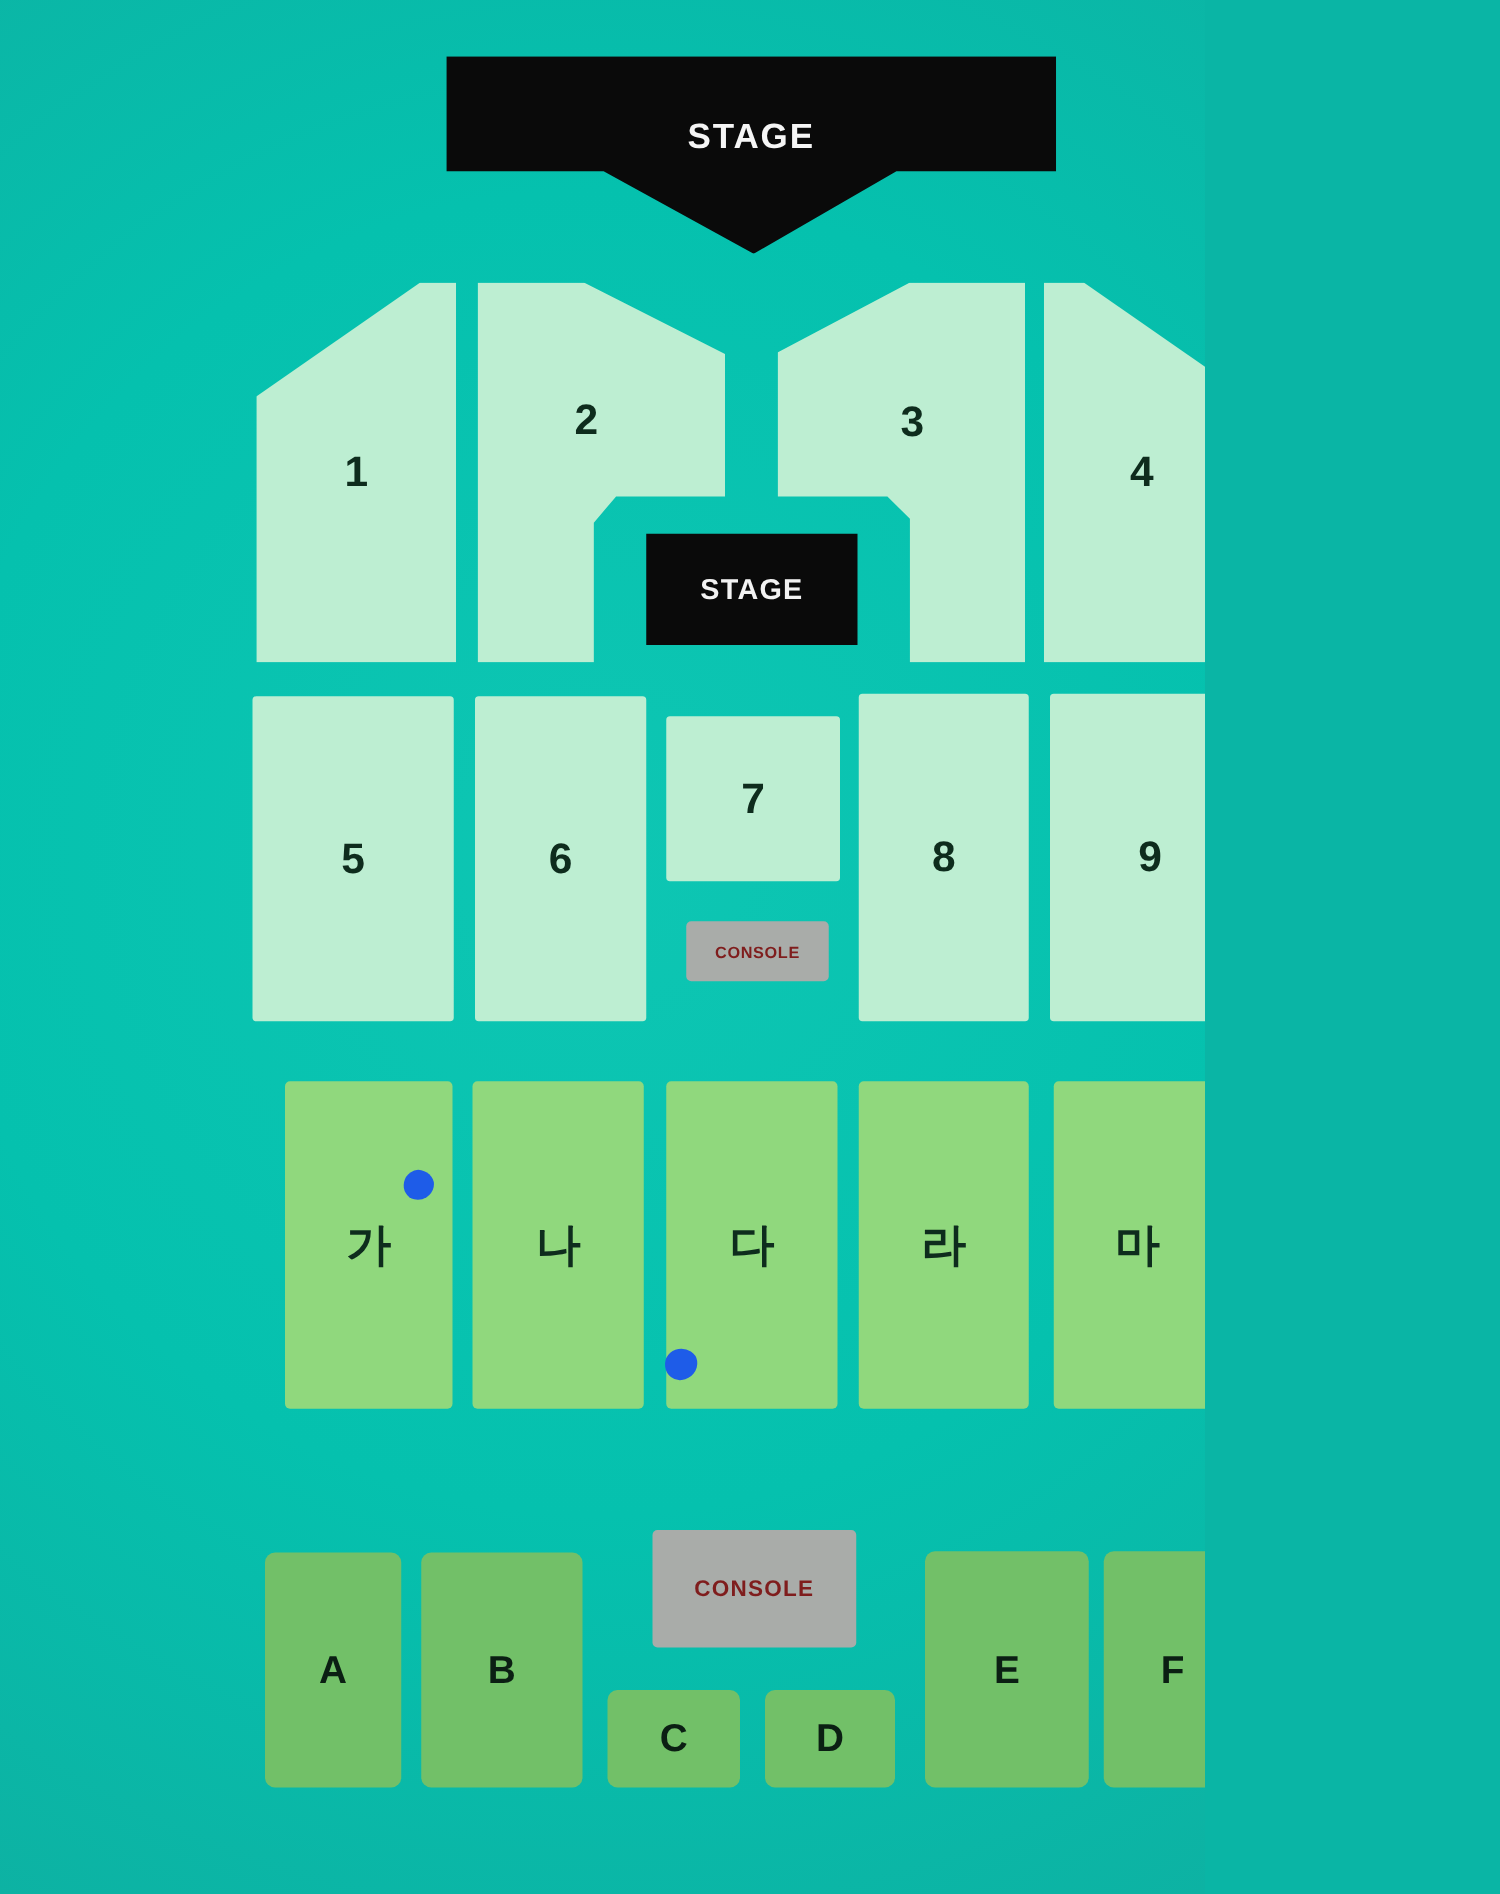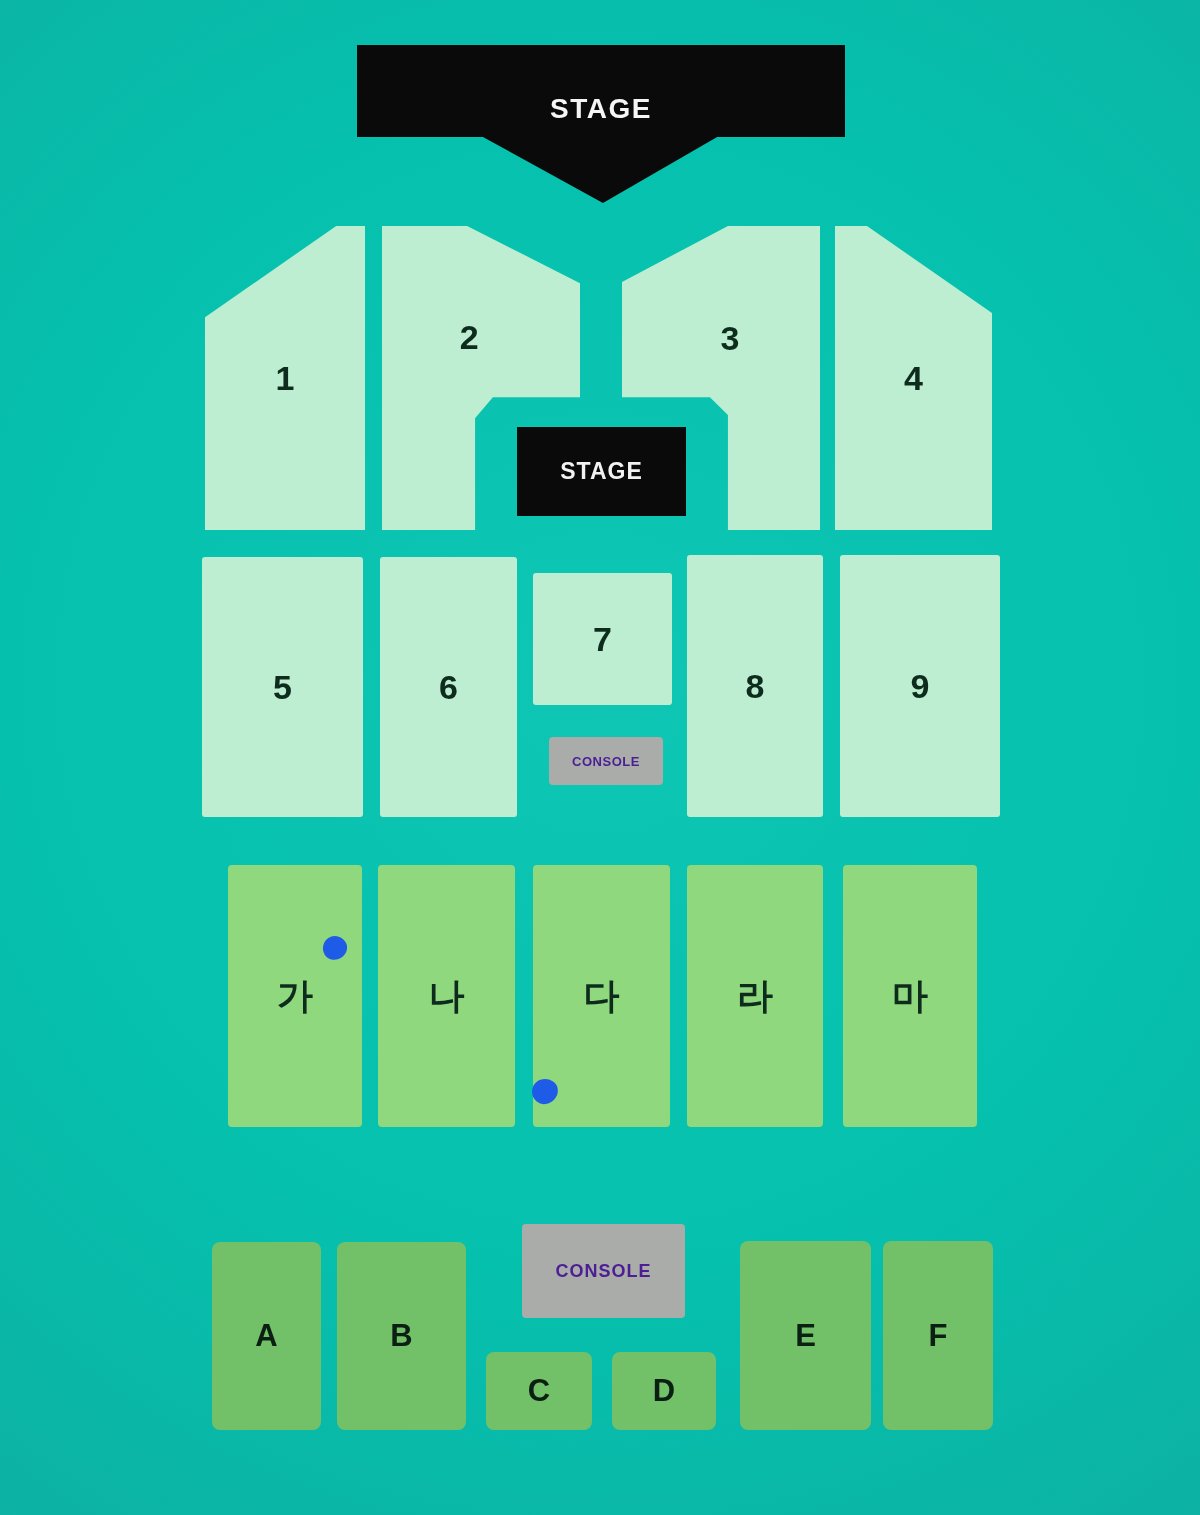--- a/index.html
+++ b/index.html
@@ -2,21 +2,21 @@
 <html><head>
 <meta charset="utf-8">
 <style>
   html,body{margin:0;padding:0;}
   body{
     width:1200px;height:1515px;
     font-family:"Liberation Sans", sans-serif;
     background:#0ab5a5;
   }
   .seat-map{
-    position:relative;width:1200px;height:1515px;overflow:hidden;
+    position:relative;width:964px;height:1515px;overflow:hidden;
     background:radial-gradient(circle at 50% 45%, #0ec6b3 0%, #05c1ae 55%, #0db2a3 100%);
   }
   .abs{position:absolute;}
   
   .stage-banner{
     left:357px;top:45px;width:488px;height:158px;
     background:#0a0a0a;
     clip-path:polygon(0 0,100% 0,100% 58.2%,73.8% 58.2%,50.4% 100%,25.8% 58.2%,0 58.2%);
   }
   .stage-banner .stage-text{
@@ -64,21 +64,21 @@
   
   .secA{left:212px;top:1242px;width:109px;height:188px;}
   .secB{left:337px;top:1242px;width:129px;height:188px;}
   .secC{left:486px;top:1352px;width:106px;height:78px;}
   .secD{left:612px;top:1352px;width:104px;height:78px;}
   .secE{left:740px;top:1241px;width:131px;height:189px;}
   .secF{left:883px;top:1241px;width:110px;height:189px;}
   
   .console{
     background:#a9aca9;display:flex;align-items:center;justify-content:center;
-    color:#4c1d95;font-weight:bold;border-radius:4px;
+    color:#7f1d1d;font-weight:bold;border-radius:4px;
   }
   .console-upper{left:549px;top:737px;width:114px;height:48px;font-size:13px;letter-spacing:0.5px;}
   .console-lower{left:522px;top:1224px;width:163px;height:94px;font-size:18px;letter-spacing:1px;}
   
   .marker{
     background:#1e5ce8;
     border-radius:48% 52% 55% 45% / 50% 46% 54% 50%;
   }
   .marker1{left:323px;top:936px;width:24px;height:24px;transform:rotate(12deg);}
   .marker2{left:532px;top:1079px;width:26px;height:25px;transform:rotate(-8deg);}

